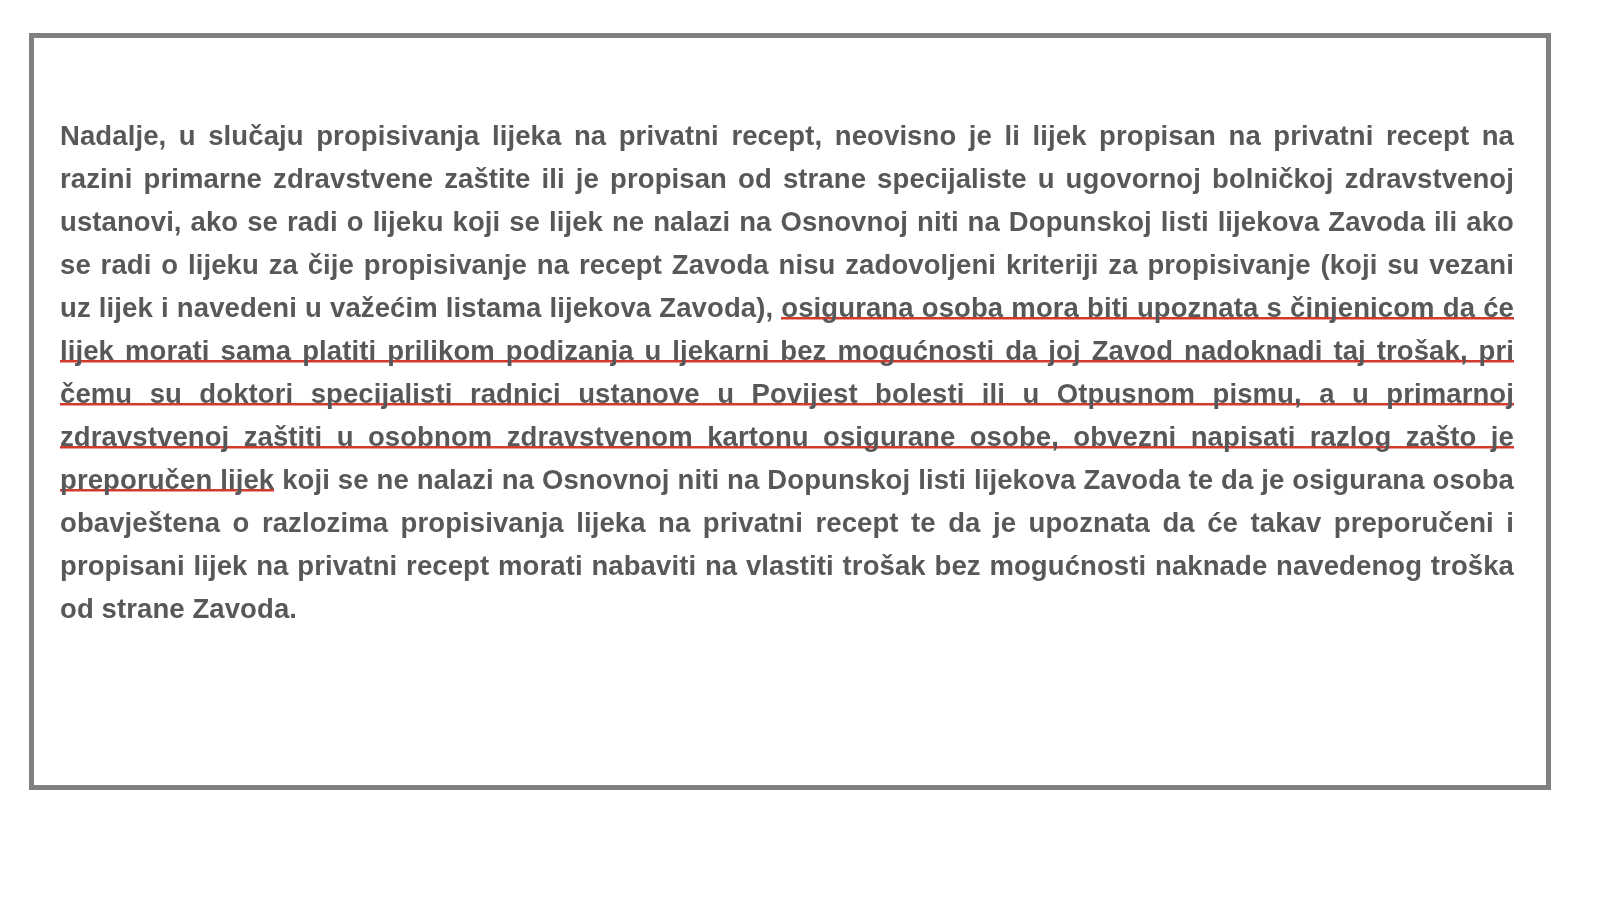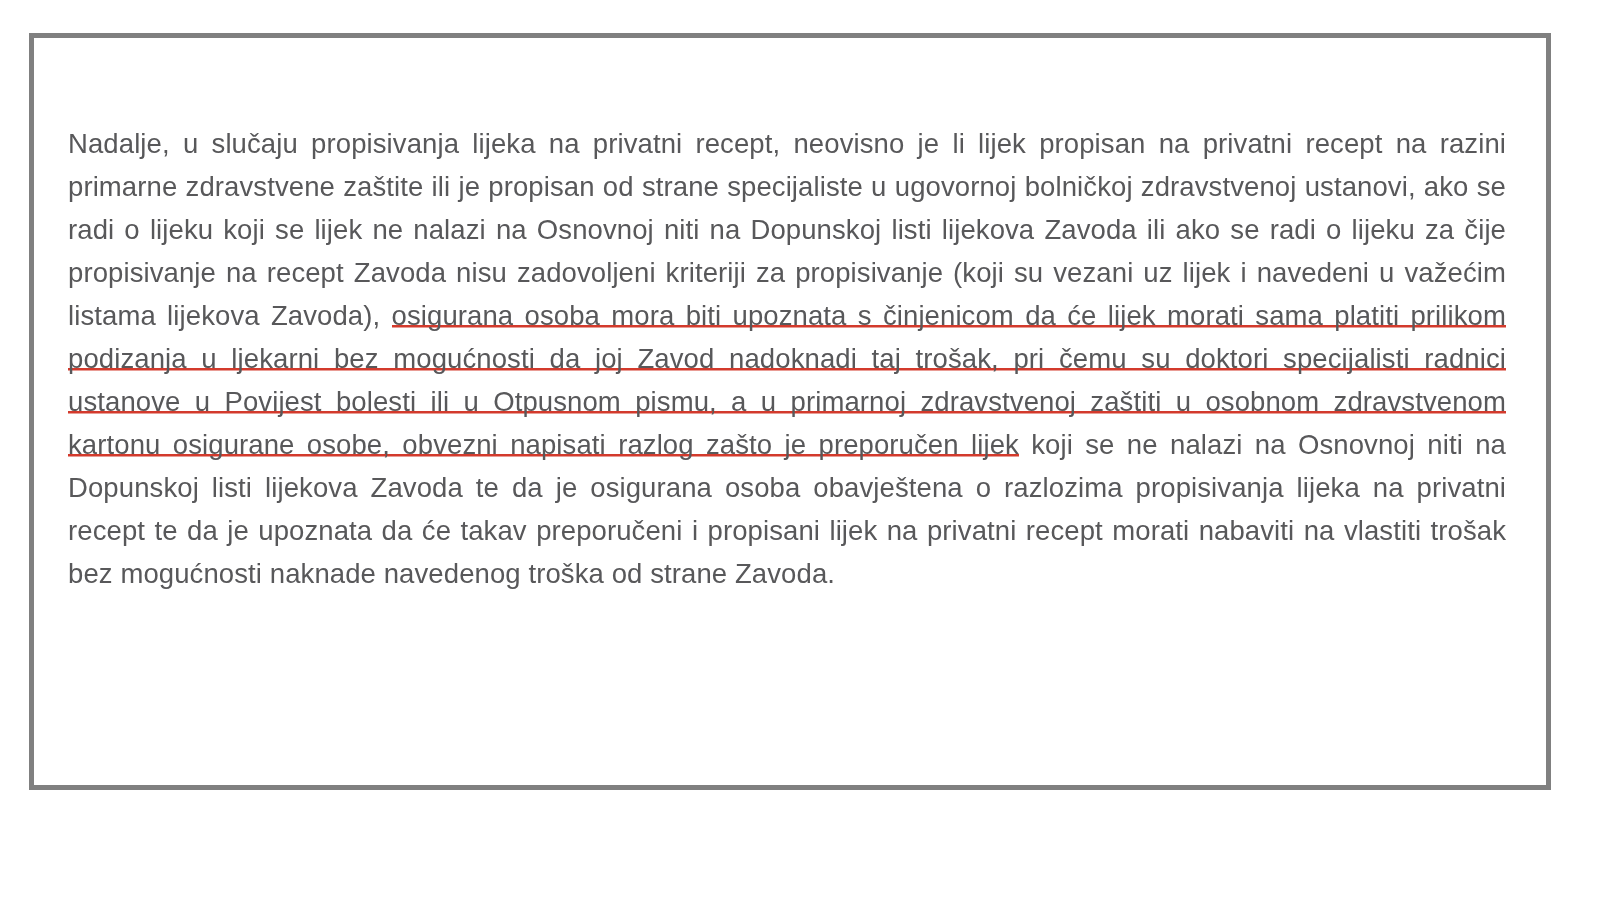--- a/index.html
+++ b/index.html
@@ -36,21 +36,22 @@
     top: 72px;
     width: 1462px;
     font-size: 27.5px;
     line-height: 43px;
     color: #58585a;
     text-align: justify;
     text-justify: inter-word;
     letter-spacing: 0.1px;
   }
   .text-block p {
-    margin: 12px;
+    margin: 4px;
+    font-weight: bold;
   }
   
   .hl {
     color: #58585a;
     background-image: linear-gradient(to right, #d33a2c, #d33a2c);
     background-repeat: no-repeat;
     background-size: 100% 2.5px;
     background-position: 0 calc(100% - 6px);
     box-decoration-break: clone;
     -webkit-box-decoration-break: clone;

